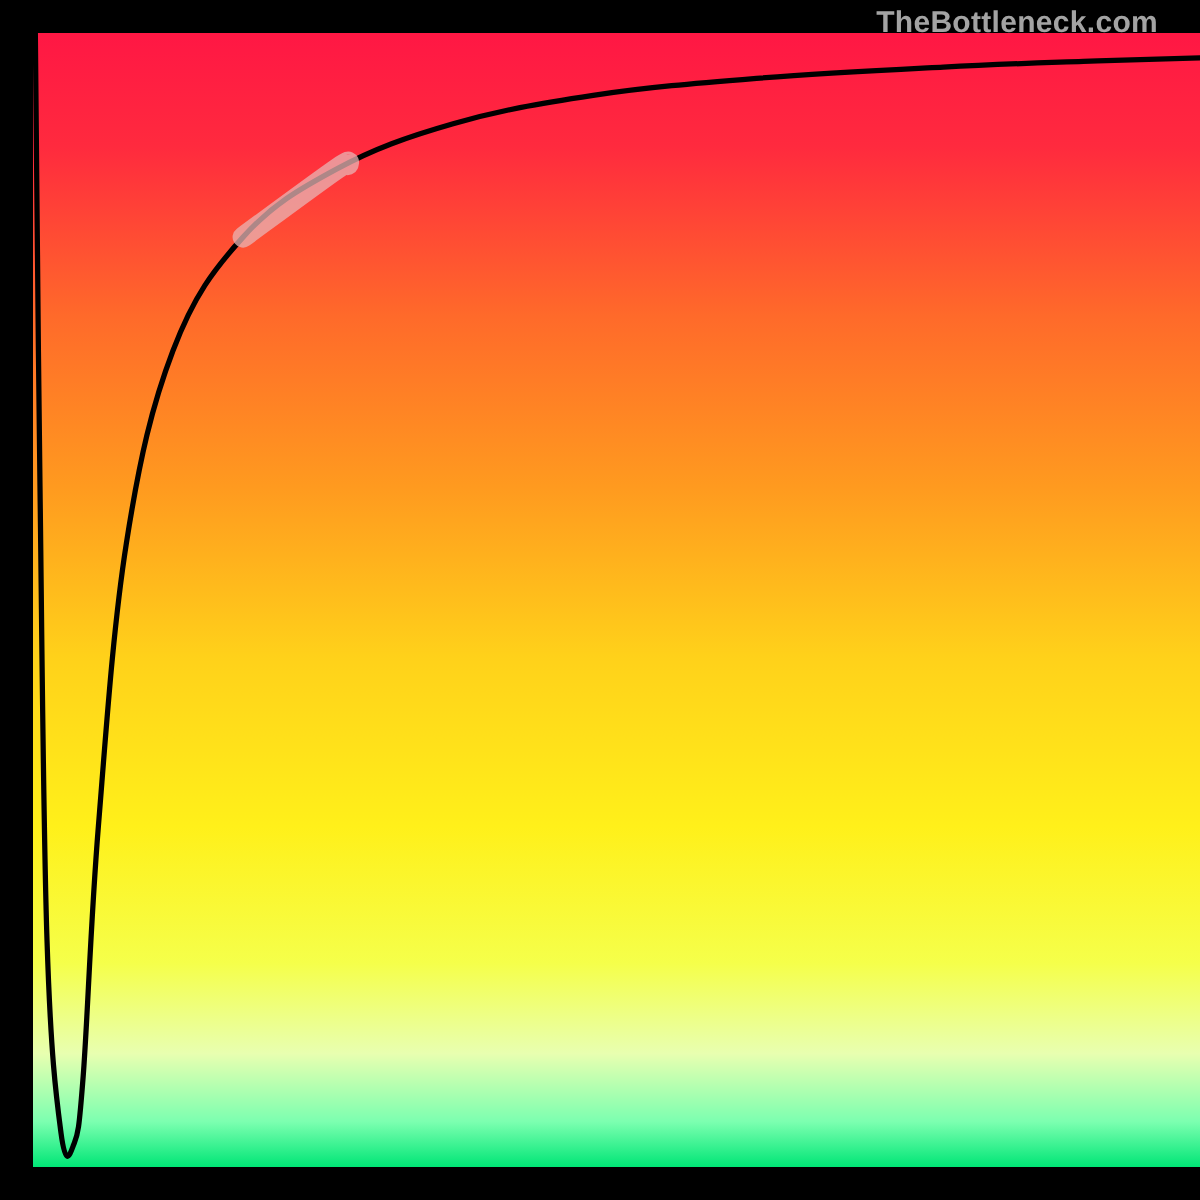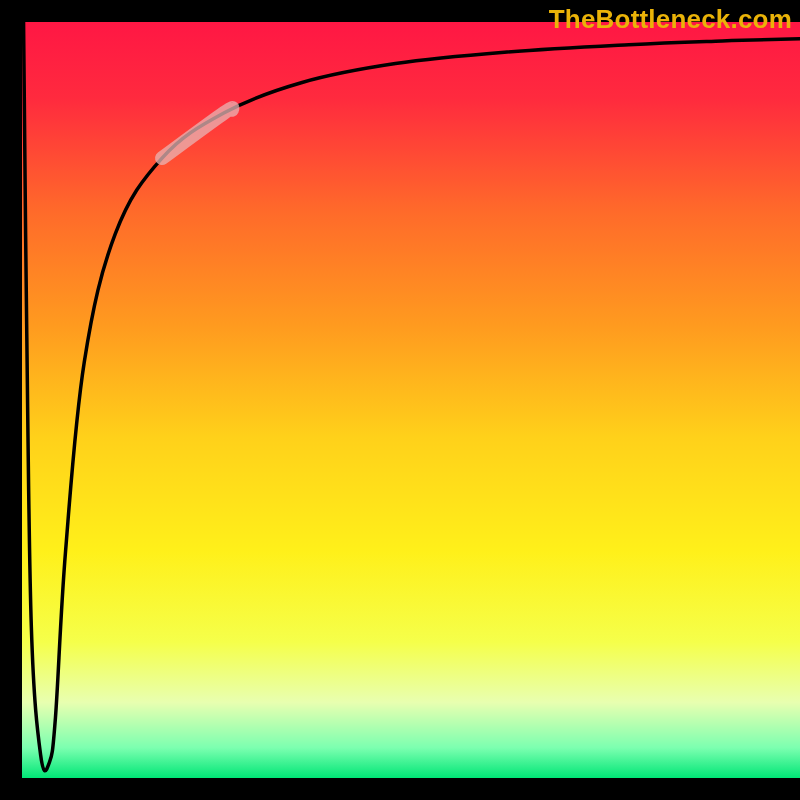--- a/index.html
+++ b/index.html
@@ -12,25 +12,25 @@
   }
   .frame {
     position: relative;
     width: 800px;
     height: 800px;
     background: #000;
   }
   .watermark {
     position: absolute;
     top: 4px;
-    right: 8px;
+    right: 28px;
     font-family: Arial, Helvetica, sans-serif;
-    font-size: 26px;
+    font-size: 20px;
     font-weight: 600;
-    color: #eab308;
+    color: #a3a3a3;
     letter-spacing: 0.2px;
     z-index: 5;
   }
   svg.plot {
     position: absolute;
     left: 0;
     top: 0;
     width: 800px;
     height: 800px;
   }

